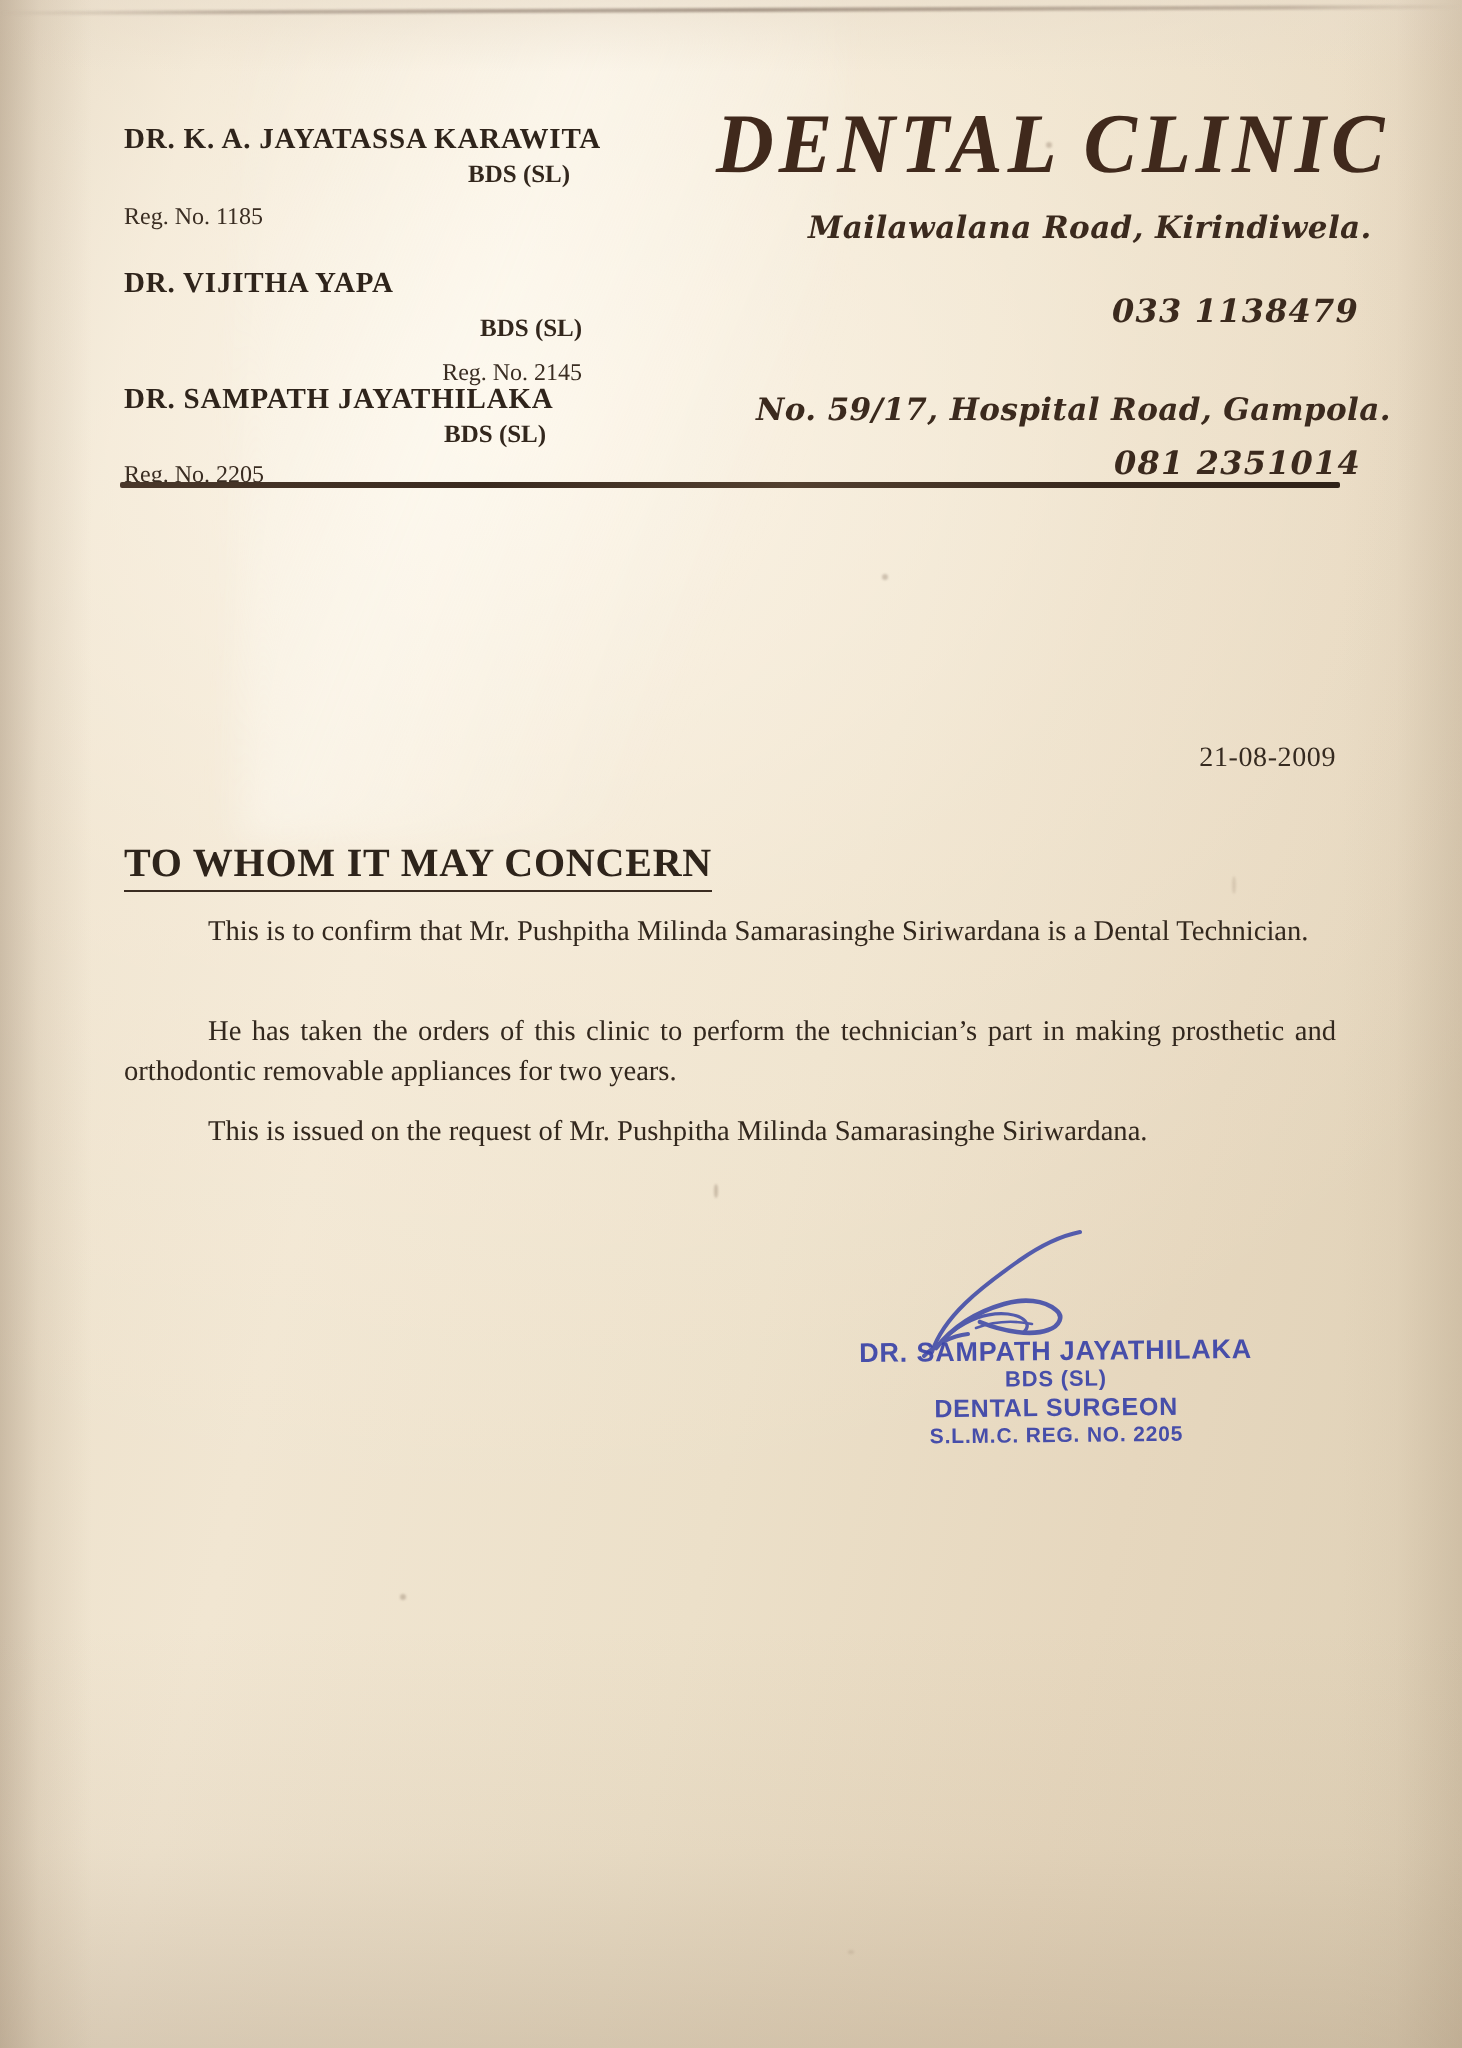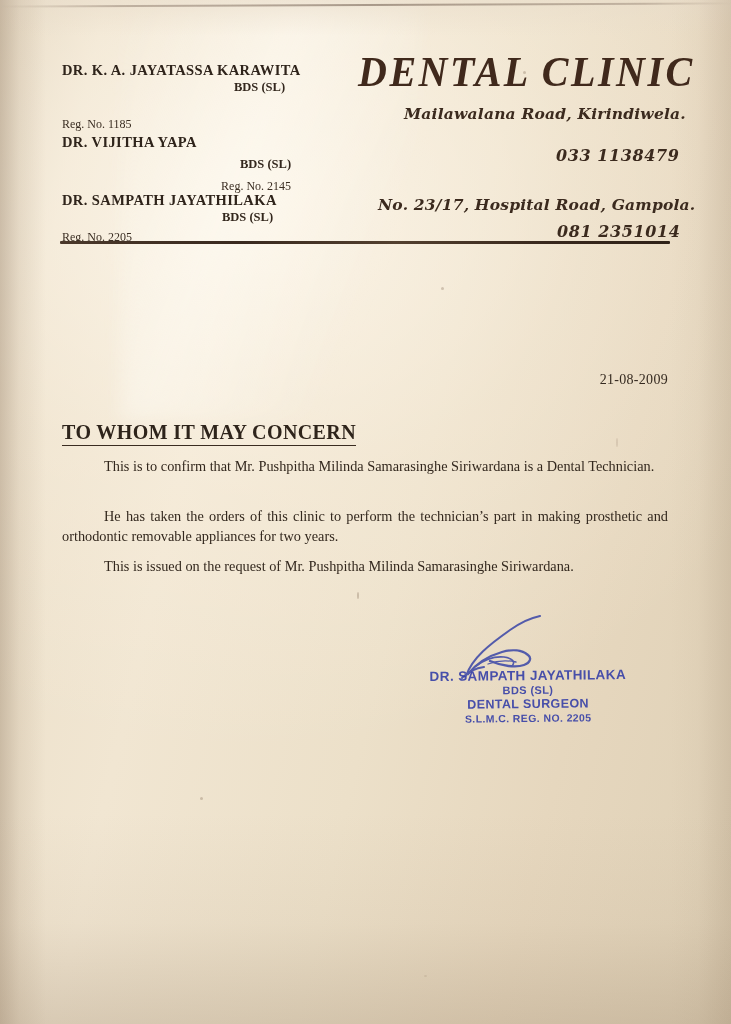--- a/index.html
+++ b/index.html
@@ -216,41 +216,41 @@
   <div class="speck" style="left:357px; top:592px; width:2px; height:7px;"></div>
   <div class="speck" style="left:616px; top:438px; width:2px; height:9px; opacity:.55;"></div>
   <div class="speck" style="left:523px; top:71px; width:3px; height:3px;"></div>
   <div class="speck" style="left:424px; top:975px; width:3px; height:2px; opacity:.5;"></div>
 
   <div class="letterhead">
 
     <div class="doc-block" style="left:62px; top:62px;">
       <div class="doc-name" style="font-size:14.5px;">DR. K. A. JAYATASSA KARAWITA</div>
       <div class="doc-bds" style="margin-left:172px; margin-top:1px;">BDS (SL)</div>
-      <div class="doc-reg" style="margin-top:22px;">Reg. No. 1185</div>
+      <div class="doc-reg" style="margin-top:6px;">Reg. No. 1185</div>
     </div>
 
     <div class="doc-block" style="left:62px; top:134px;">
       <div class="doc-name" style="font-size:14.5px;">DR. VIJITHA YAPA</div>
       <div class="doc-bds" style="margin-left:178px; margin-top:6px;">BDS (SL)</div>
       <div class="doc-reg" style="margin-top:7px;text-align:right;">Reg. No. 2145</div>
     </div>
 
     <div class="doc-block" style="left:62px; top:192px;">
       <div class="doc-name" style="font-size:14.5px;">DR. SAMPATH JAYATHILAKA</div>
       <div class="doc-bds" style="margin-left:160px; margin-top:1px;">BDS (SL)</div>
       <div class="doc-reg" style="margin-top:5px;">Reg. No. 2205</div>
     </div>
 
     <div class="clinic-title">DENTAL CLINIC</div>
 
     <div class="clinic-addr" style="left:404px; top:104px;font-style:italic;">Mailawalana Road, Kirindiwela.</div>
     <div class="clinic-phone" style="left:556px; top:146px;">033 1138479</div>
 
-    <div class="clinic-addr" style="left:378px; top:195px;">No. 23/17, Hospital Road, Gampola.</div>
+    <div class="clinic-addr" style="left:378px; top:195px;">No. 59/17, Hospital Road, Gampola.</div>
     <div class="clinic-phone" style="left:557px; top:222px;">081 2351014</div>
 
     <div class="rule"></div>
   </div>
 
   <div class="date">21-08-2009</div>
 
   <div class="salutation">TO WHOM IT MAY CONCERN</div>
 
   <div class="para" style="top:456px;">

